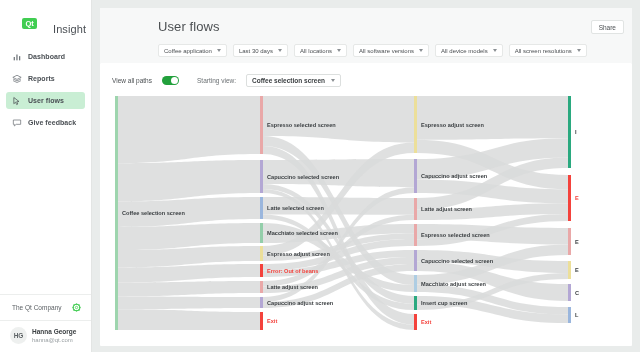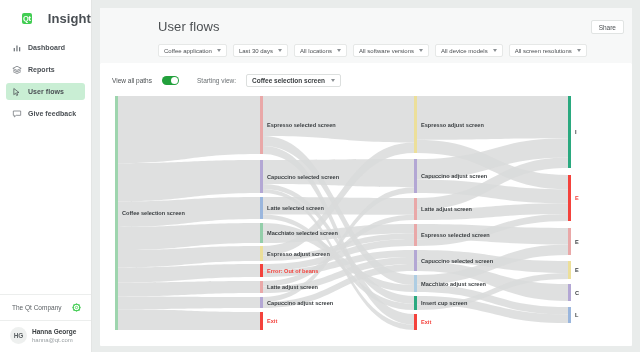--- a/index.html
+++ b/index.html
@@ -18,21 +18,21 @@
     position:absolute; left:0; top:0; width:92px; height:352px;
     background:#ffffff; border-right:1px solid #e3e5e4;
     display:flex; flex-direction:column;
   }
   .brand { display:flex; align-items:center; gap:16px; padding:11px 0 0 22px; }
   .qt-logo {
     width:15px; height:11px; background:#41cd52; border-radius:2px;
     color:#fff; font-size:7.5px; font-weight:bold; line-height:11px;
     text-align:center; letter-spacing:-0.2px;
   }
-  .brand-name { font-size:13px; font-weight:bold; color:#4a4f54; letter-spacing:0.1px;}
+  .brand-name { font-size:11px; font-weight:normal; color:#4a4f54; letter-spacing:0.1px;margin-top:12px;}
 
   .nav { margin-top:13px; display:flex; flex-direction:column; }
   .nav-item {
     display:flex; align-items:center; gap:6px;
     height:17px; margin:0 6px 5px 6px; padding-left:6px;
     border-radius:3px; cursor:pointer;
   }
   .nav-item.active { background:#c9eed4; }
   .nav-label { font-size:7px; color:#4a4f54; font-weight:bold; letter-spacing:0.05px;}
   .nav-icon { width:10px; height:10px; display:block; flex:0 0 10px;}

